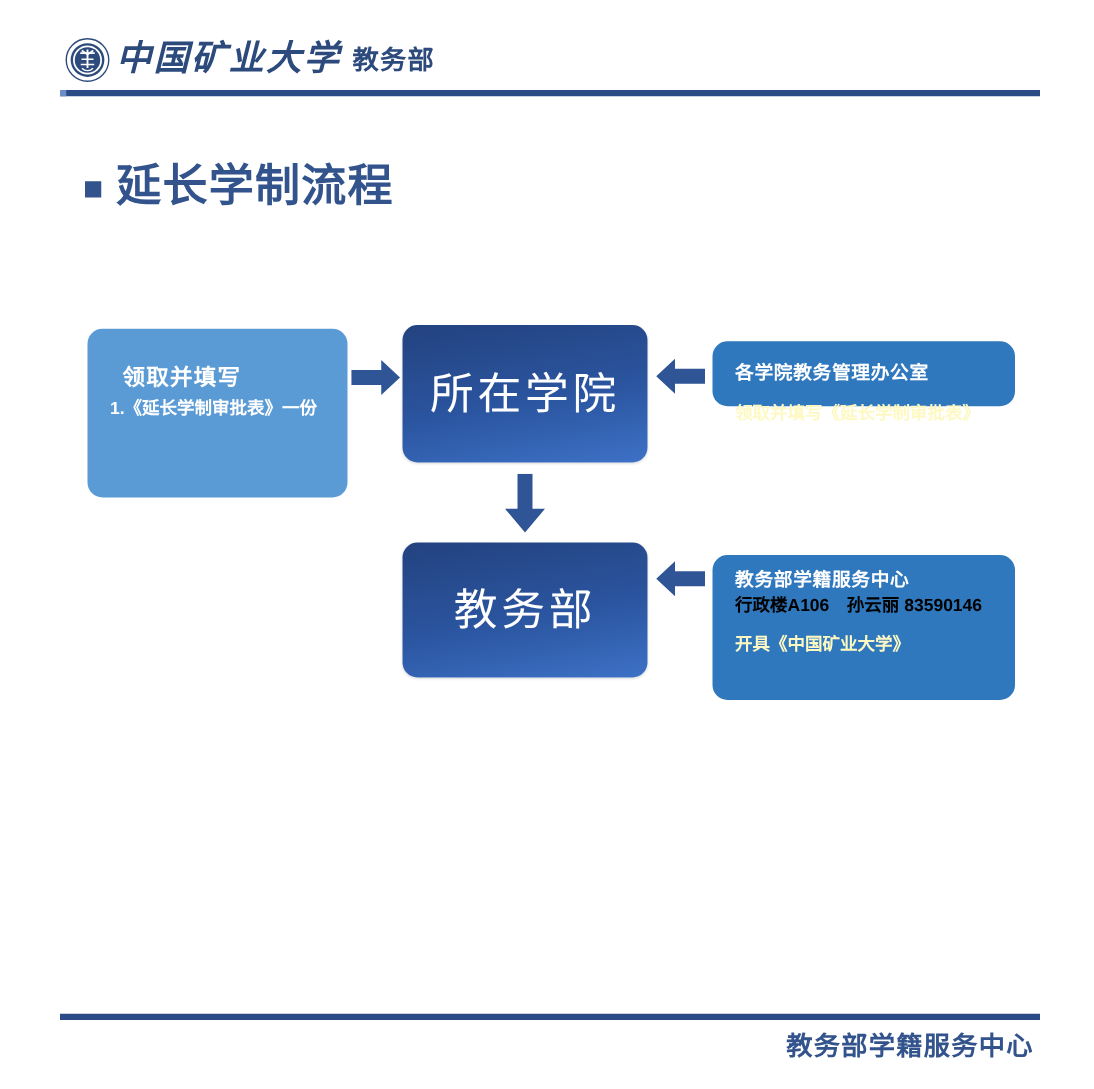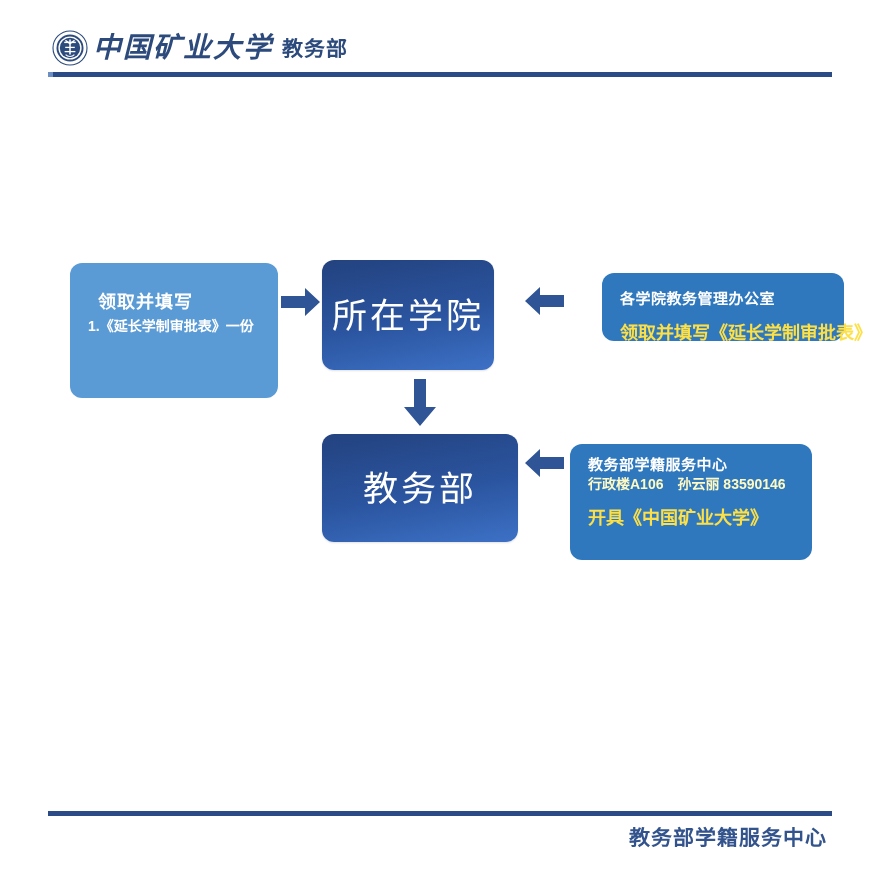--- a/index.html
+++ b/index.html
@@ -163,21 +163,21 @@
     color: #ffffff;
     font-size: 35px;
     font-weight: 500;
     letter-spacing: 3px;
     line-height: 1;
     white-space: nowrap;
   }
   .node-college {
     left: 322px;
     top: 260px;
-    width: 172px;
+    width: 196px;
     height: 110px;
   }
   .node-bureau {
     left: 322px;
     top: 434px;
     width: 196px;
     height: 108px;
   }
 
   
@@ -188,41 +188,41 @@
   }
   .node-info .info-head {
     color: #ffffff;
     font-size: 15px;
     font-weight: 700;
     letter-spacing: 0.5px;
     line-height: 1.35;
     white-space: nowrap;
   }
   .node-info .info-sub {
+    color: #000000;
+    font-size: 14px;
+    font-weight: 700;
+    letter-spacing: 0px;
+    line-height: 1.35;
+    white-space: nowrap;
+  }
+  .node-info .info-body {
     color: #fef9c3;
     font-size: 14px;
-    font-weight: 700;
-    letter-spacing: 0px;
-    line-height: 1.35;
-    white-space: nowrap;
-  }
-  .node-info .info-body {
-    color: #fde047;
-    font-size: 18px;
     font-weight: 700;
     letter-spacing: 0px;
     line-height: 1.4;
     margin-top: 12px;
     white-space: nowrap;
   }
   .node-office {
-    left: 602px;
+    left: 570px;
     top: 273px;
     width: 242px;
-    height: 68px;
+    height: 52px;
   }
   .node-service {
     left: 570px;
     top: 444px;
     width: 242px;
     height: 116px;
     padding-top: 11px;
   }
 
   
@@ -277,20 +277,24 @@
           <path d="M12.6 21.6 L23.4 21.6" stroke="#ffffff" stroke-width="1.3"></path>
           <path d="M13.6 24.6 A 6 6 0 0 0 22.4 24.6" stroke="#ffffff" stroke-width="1.1" fill="none"></path>
         </svg>
       </span>
       <span class="brand-name">中国矿业大学</span>
       <span class="brand-dept">教务部</span>
     </div>
     <div class="header-rule"></div>
   </div>
 
+  <div class="slide-title">
+    <span class="title-bullet"></span>
+    <span class="title-text">延长学制流程</span>
+  </div>
 
   <div class="diagram">
 
     <div class="node node-prep">
       <div class="line-1">领取并填写</div>
       <div class="line-2">1.《延长学制审批表》一份</div>
     </div>
 
     <div class="arrow arrow-prep-college">
       <svg width="40" height="30" viewBox="0 0 40 30" aria-hidden="true">

